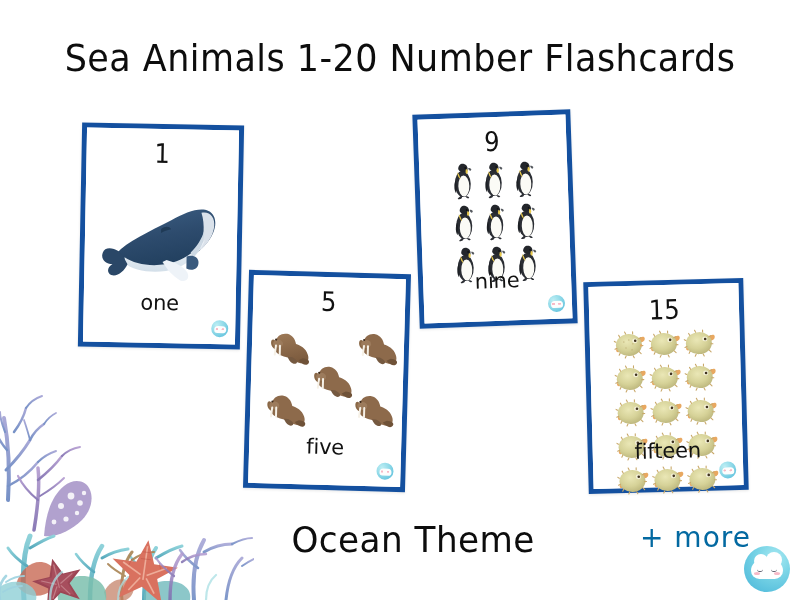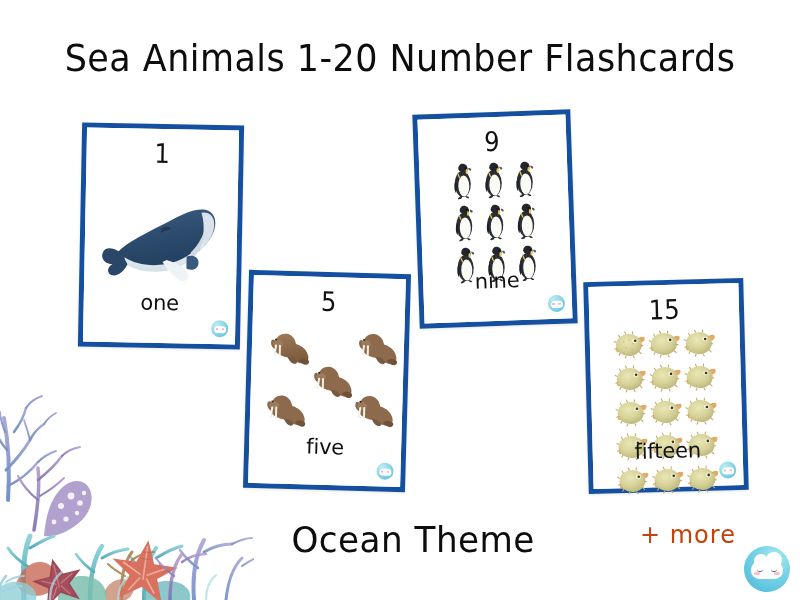--- a/index.html
+++ b/index.html
@@ -114,22 +114,22 @@
     font-family: "DejaVu Sans", sans-serif;
     font-size: 36px;
     color: #0d0d0d;
     letter-spacing: 0.5px;
     transform: scaleX(0.95);
   }
   .more {
     position: absolute;
     left: 640px; top: 521px;
     font-family: "DejaVu Sans", sans-serif;
-    font-size: 24px;
-    color: #c2410c;
+    font-size: 28px;
+    color: #0369a1;
     letter-spacing: 1px;
   }
 
   
   .brand {
     position: absolute;
     right: 10px; bottom: 8px;
     width: 46px; height: 46px;
     border-radius: 50%;
     background: radial-gradient(circle at 68% 26%, #a8e9f2 0%, #79d4e6 40%, #46b4d8 100%);

